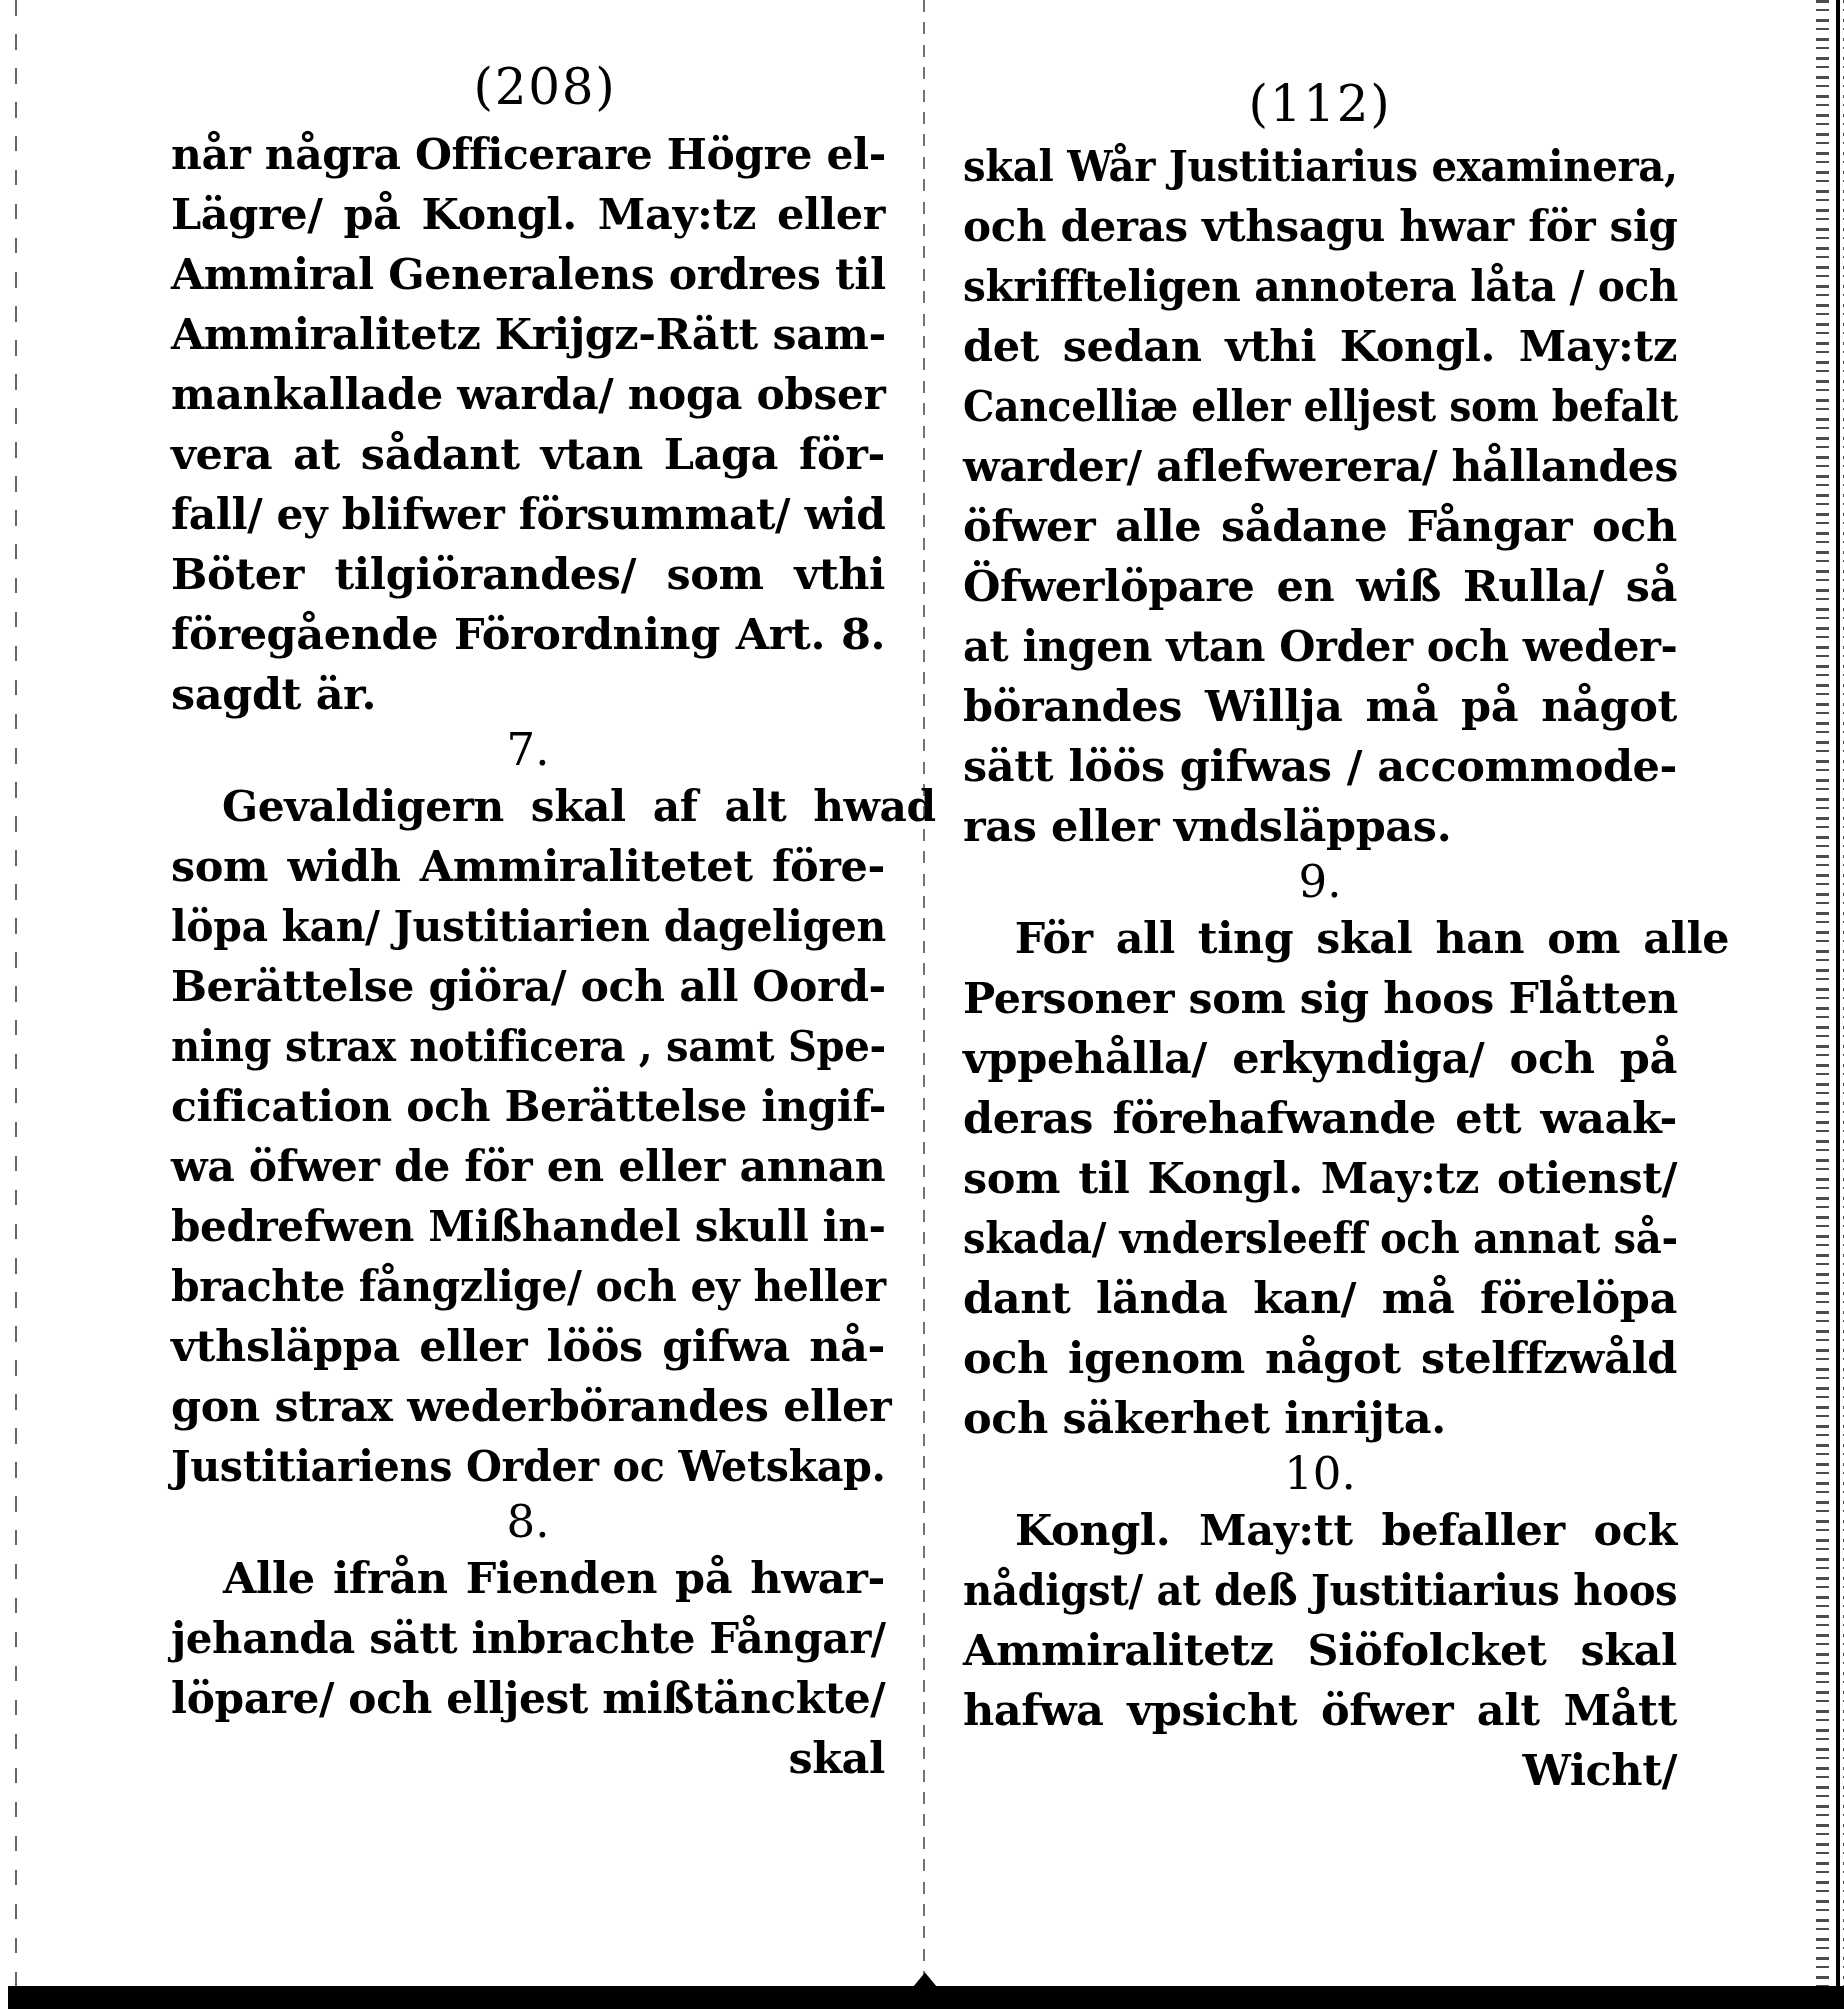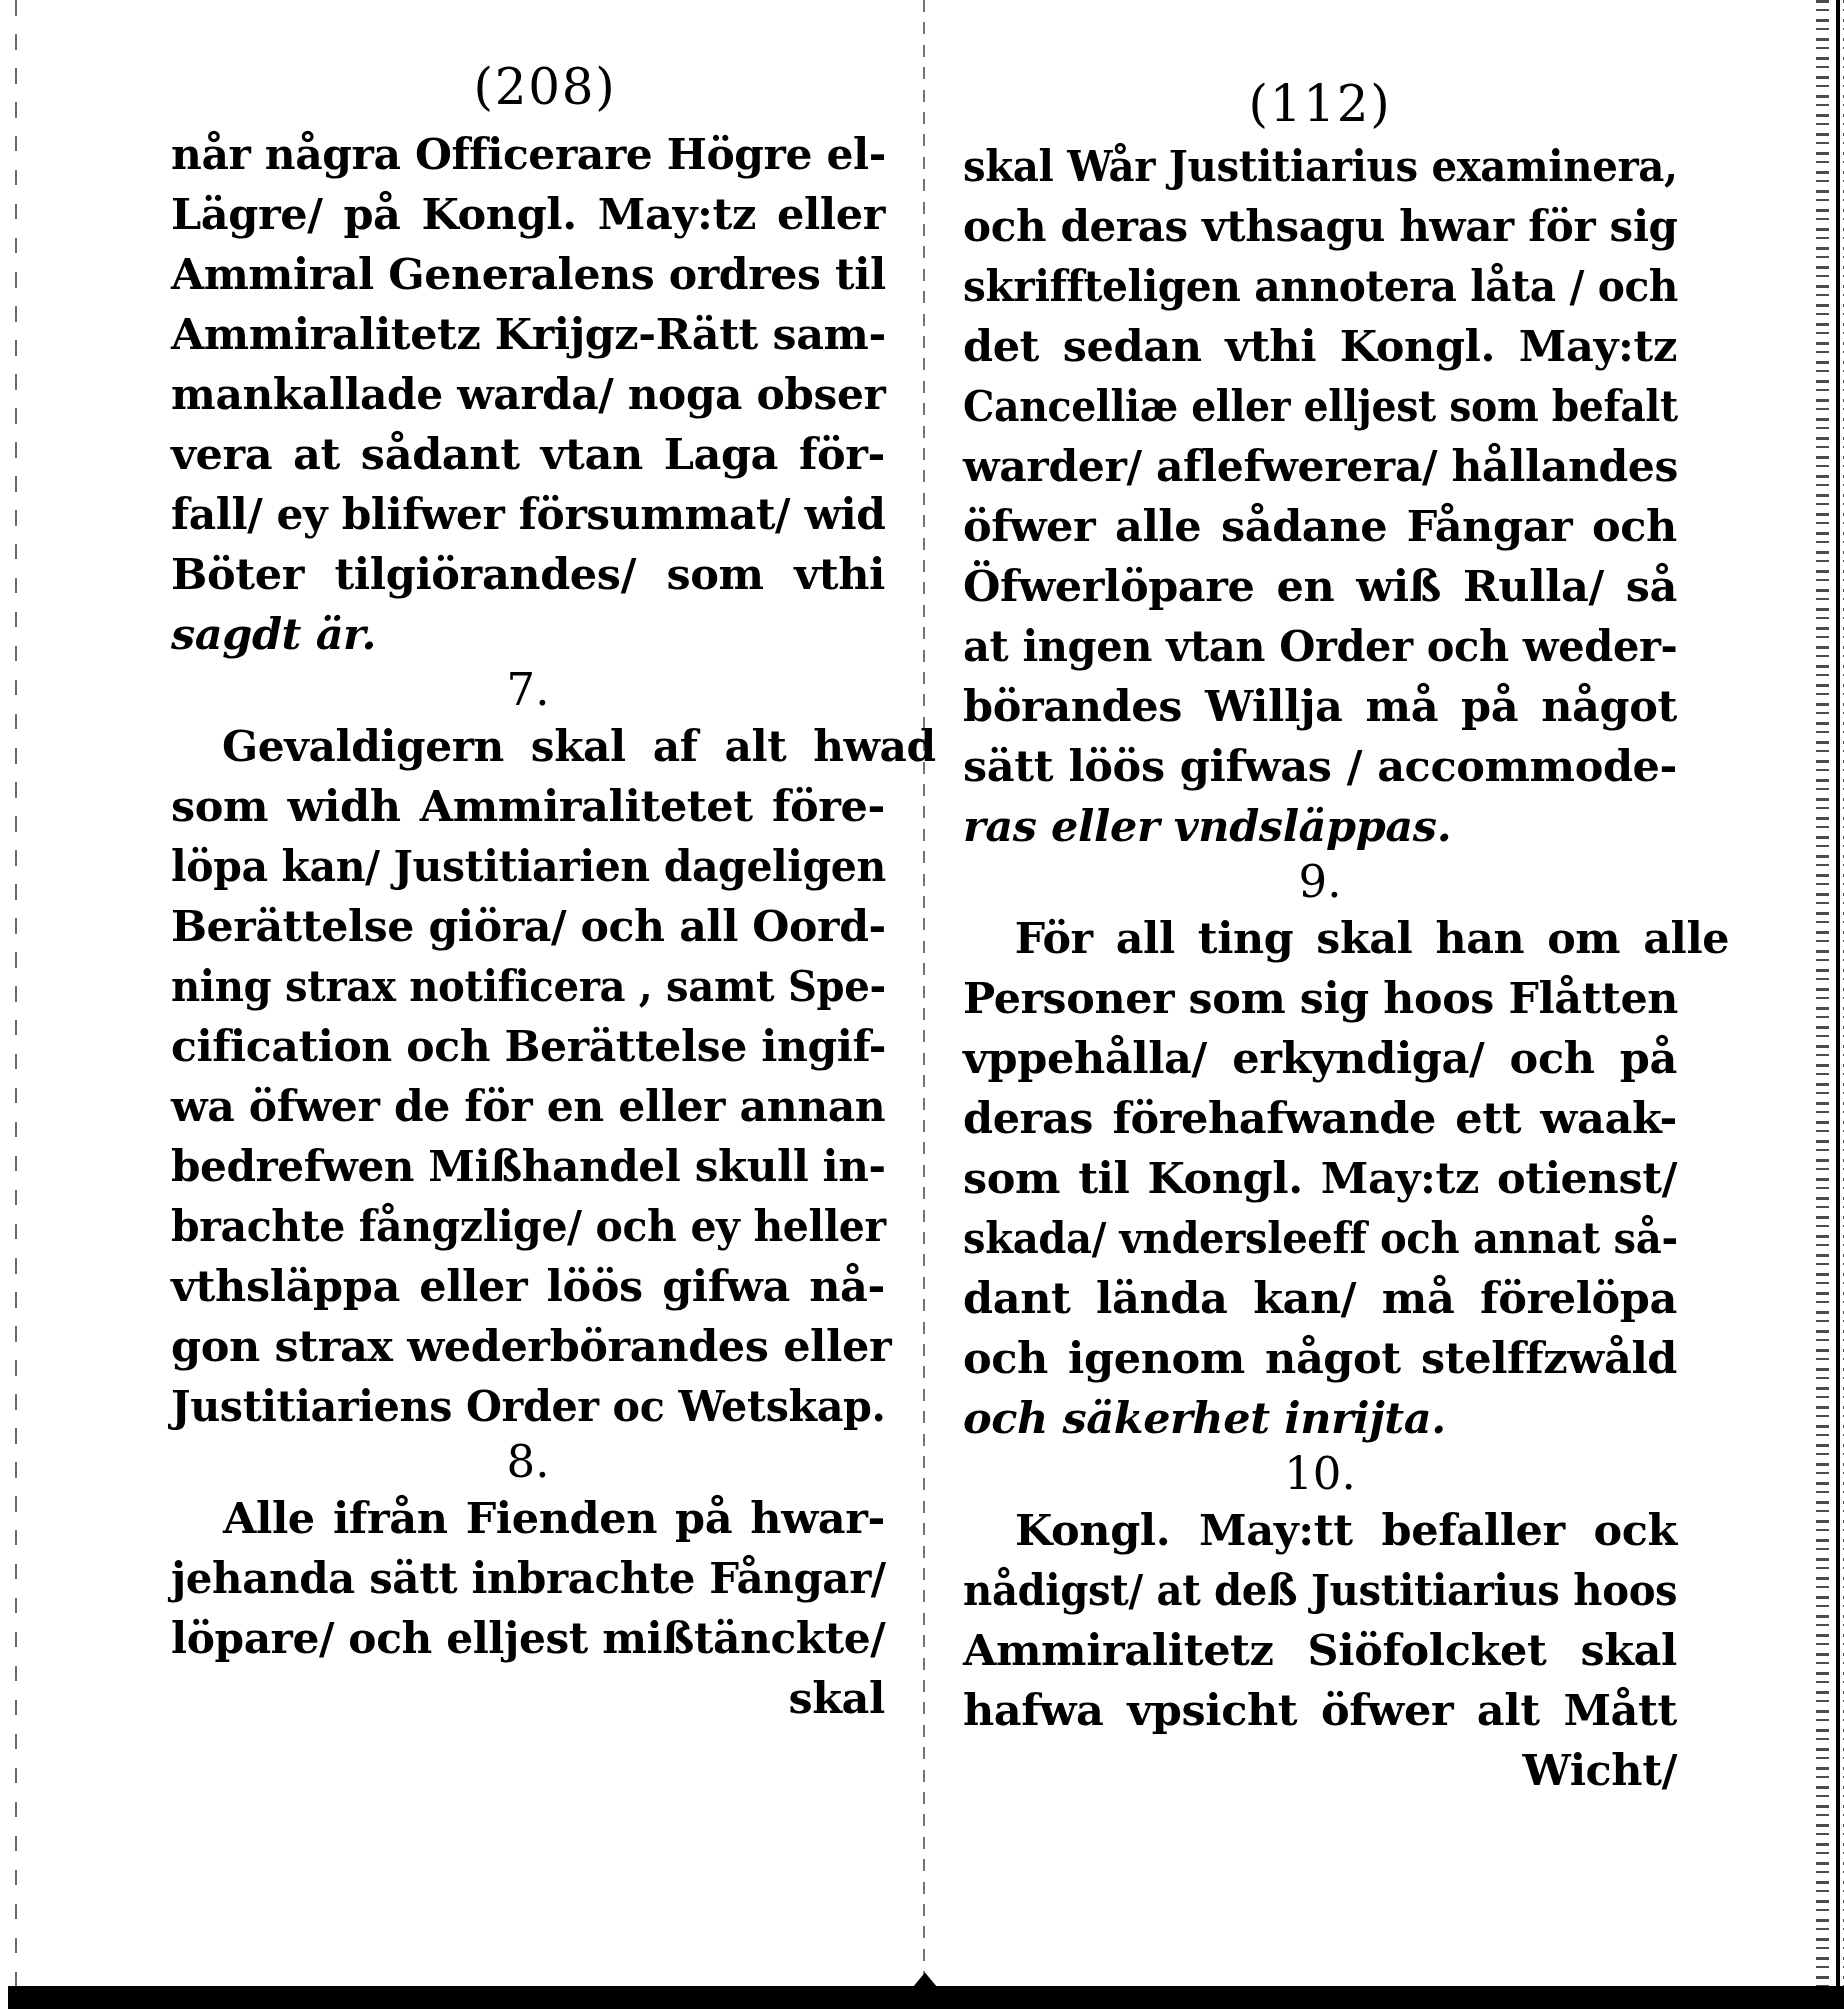--- a/index.html
+++ b/index.html
@@ -20,21 +20,21 @@
   .page.left  { left: 163px; width: 714px; }
   .page.right { left: 955px; width: 714px; }
 
   .folio { text-align: center; font-family: "DejaVu Serif", serif; font-size: 50px; letter-spacing: 1.7px; line-height: 1; }
   .page.left .folio  { margin-top: 62px; margin-bottom: 12px; padding-left: 34px; }
   .page.right .folio { margin-top: 79px; margin-bottom: 6.9px; padding-left: 0; }
 
   .line { font-family: "DejaVu Serif", serif; font-weight: bold; font-size: 43px; line-height: 60px; height: 60px;
     white-space: nowrap; text-align: justify; text-align-last: justify; letter-spacing: -0.4px; transform-origin: left center; }
   .line.indent { padding-left: 52px; }
-  .line.last { text-align-last: left; font-style: italic; }
+  .line.last { text-align-last: left; }
   .line.catch { text-align-last: right; text-align: right; }
   .section-num { font-family: "DejaVu Serif", serif; font-size: 45px; line-height: 52px; height: 52px; text-align: center; font-weight: normal; }
 </style>
 </head>
 <body>
 
 <div class="spread">
   <div class="left-edge"></div>
   <div class="gutter-line"></div>
 
@@ -42,20 +42,21 @@
     <div class="folio">(208)</div>
     <div class="body" id="left-body">
         <div class="line" style="transform: scaleX(0.986); width: 725px;">når några Officerare Högre el-</div>
         <div class="line">Lägre/ på Kongl. May:tz eller</div>
         <div class="line" style="transform: scaleX(0.991); width: 721px;">Ammiral Generalens ordres til</div>
         <div class="line" style="transform: scaleX(0.996); width: 717px;">Ammiralitetz Krijgz-Rätt sam-</div>
         <div class="line" style="transform: scaleX(0.984); width: 725px;">mankallade warda/ noga obser</div>
         <div class="line">vera at sådant vtan Laga för-</div>
         <div class="line" style="transform: scaleX(0.984); width: 725px;">fall/ ey blifwer försummat/ wid</div>
         <div class="line">Böter tilgiörandes/ som vthi</div>
+        <div class="line">föregående Förordning Art. 8.</div>
         <div class="line last">sagdt är.</div>
         <div class="section-num">7.</div>
         <div class="line indent" style="transform: scaleX(0.983); width: 726px;">Gevaldigern skal af alt hwad</div>
         <div class="line">som widh Ammiralitetet före-</div>
         <div class="line" style="transform: scaleX(0.953); width: 749px;">löpa kan/ Justitiarien dageligen</div>
         <div class="line" style="transform: scaleX(0.991); width: 721px;">Berättelse giöra/ och all Oord-</div>
         <div class="line" style="transform: scaleX(0.935); width: 764px;">ning strax notificera , samt Spe-</div>
         <div class="line" style="transform: scaleX(0.988); width: 723px;">cification och Berättelse ingif-</div>
         <div class="line" style="transform: scaleX(0.989); width: 722px;">wa öfwer de för en eller annan</div>
         <div class="line" style="transform: scaleX(0.98); width: 729px;">bedrefwen Mißhandel skull in-</div>

